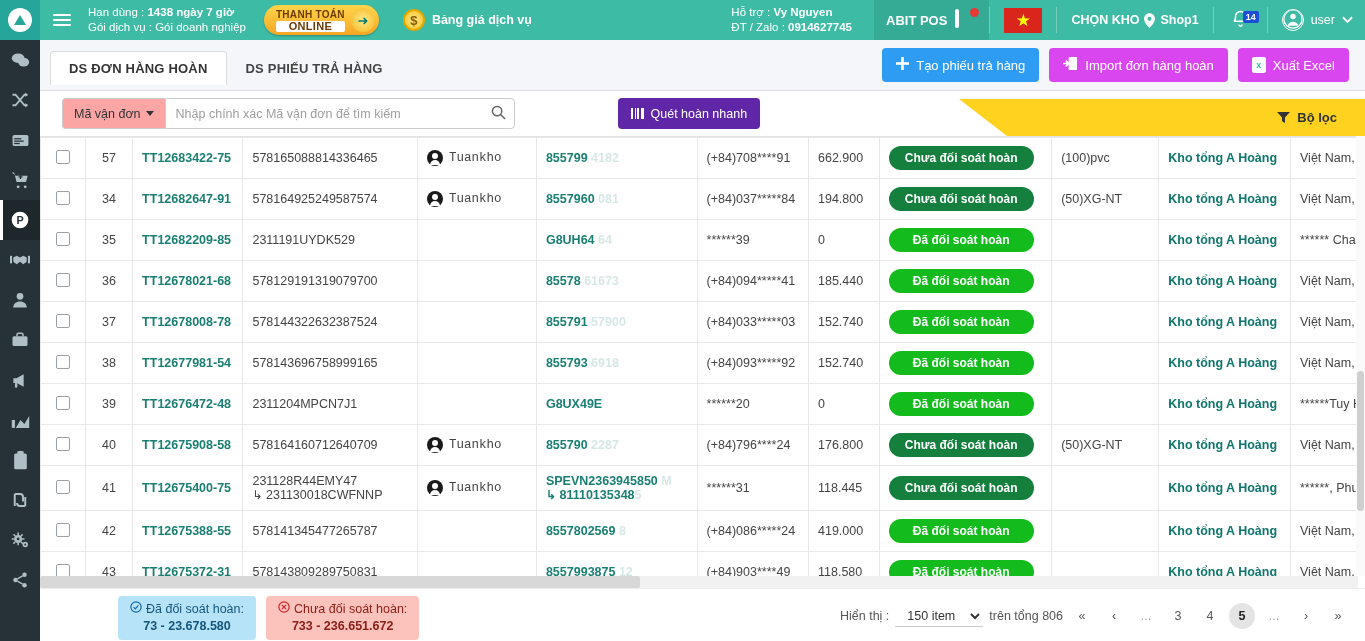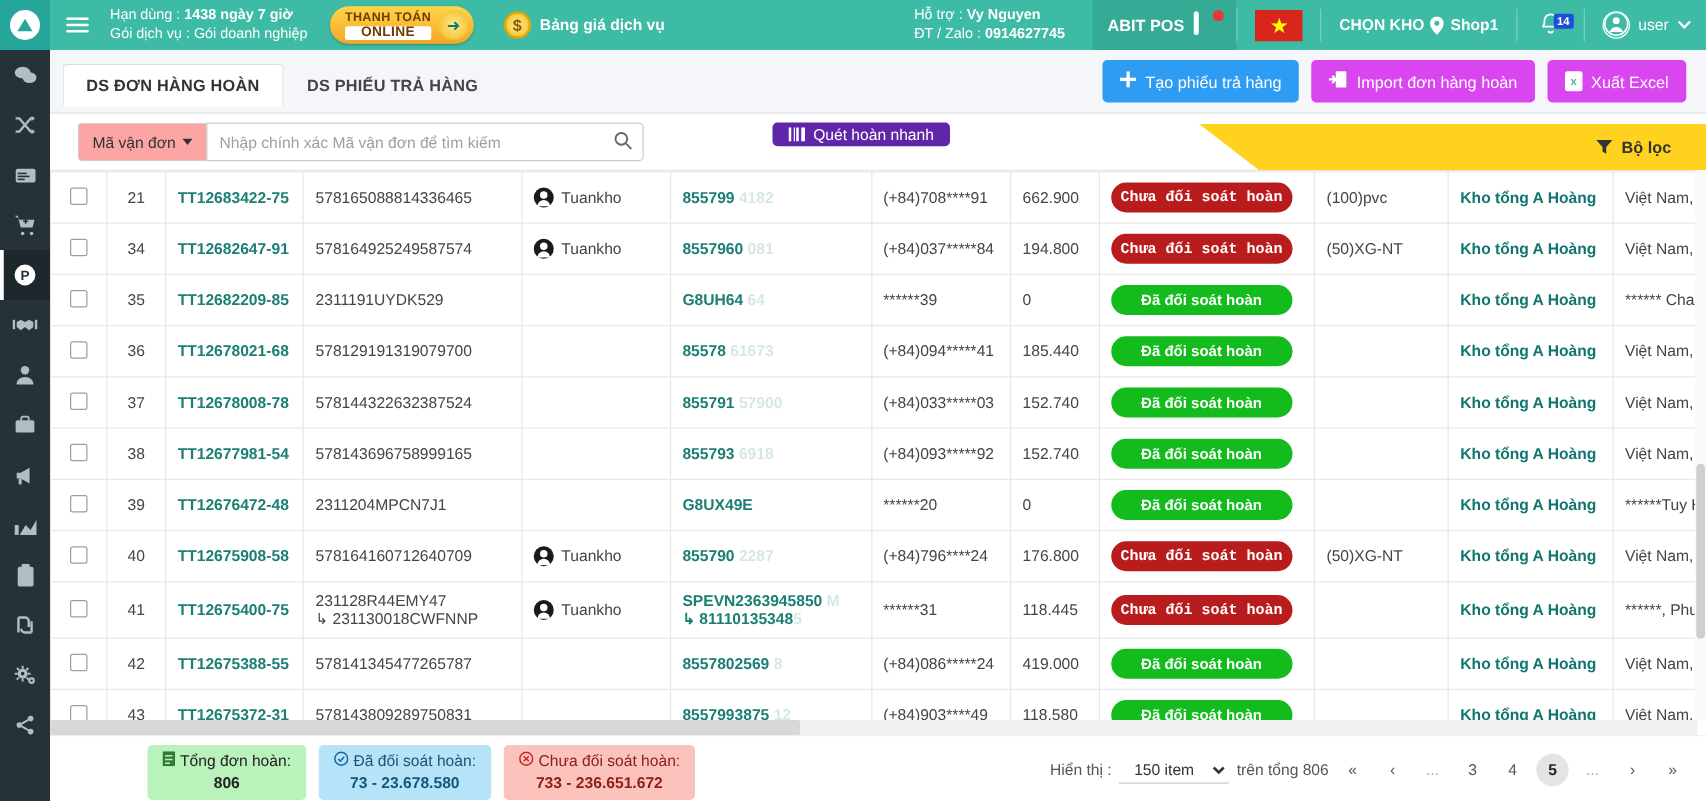--- a/index.html
+++ b/index.html
@@ -153,21 +153,21 @@
   .caret-down { width: 0; height: 0; border-left: 4px solid transparent; border-right: 4px solid transparent; border-top: 5px solid #333; }
   #search-wrap { position: relative; }
   #search-input {
     width: 350px; height: 31px; border: 1px solid #ccc; border-radius: 0 4px 4px 0;
     padding: 0 32px 0 10px; font-size: 12.5px; color: #333;
     font-family: "Liberation Sans", sans-serif; outline: none;
   }
   #search-input::placeholder { color: #9e9e9e; }
   #search-icon-btn { position: absolute; right: 9px; top: 7px; color: #666; }
   #btn-quet {
-    position: absolute; left: 578px; top: 7px; height: 19px; background: #5f27a8;
+    position: absolute; left: 578px; top: 7px; height: 31px; background: #5f27a8;
     color: #fff; font-size: 12.5px; border-radius: 4px; display: flex;
     align-items: center; gap: 7px; padding: 0 13px; white-space: nowrap;
   }
   .scan-icon { display: flex; gap: 1.5px; }
   .scan-icon i { display: block; width: 2px; height: 11px; background: #fff; }
   .scan-icon i:nth-child(2) { width: 1px; }
   .scan-icon i:nth-child(4) { width: 3px; }
 
   #filter-tab {
     position: absolute; right: 0; top: 8px; height: 37px; background: #ffd21f;
@@ -199,38 +199,38 @@
   .c-money { width: 66px; }
   .c-status{ width: 161px; }
   .c-tag   { width: 100px; }
   .c-store { width: 123px; font-weight: bold; color: #0f766e; }
   .c-addr  { width: 195px; }
 
   .cb {
     width: 14px; height: 14px; border: 1px solid #9aa0a6; border-radius: 2px;
     display: inline-block; background: #fff;
   }
-  .staff-cell { display: flex; align-items: center; gap: 6px; }
+  .staff-cell { display: flex; align-items: center; gap: 6px; font-family: Liberation Mono, monospace; }
   .staff-av {
     width: 16px; height: 16px; border-radius: 50%; background: #1a1a1a;
     position: relative; flex: 0 0 16px;
   }
   .staff-av::before {
     content: ""; position: absolute; left: 5px; top: 3px; width: 6px; height: 6px;
     border-radius: 50%; background: #fff;
   }
   .staff-av::after {
     content: ""; position: absolute; left: 3px; top: 10px; width: 10px; height: 5px;
     border-radius: 5px 5px 0 0; background: #fff;
   }
   .pill {
     display: inline-block; border-radius: 13px; color: #fff; font-size: 12px;
     font-weight: bold; padding: 5px 0; text-align: center; width: 145px;
   }
-  .pill-orange { background: #b91c1c; font-family: Liberation Mono, monospace; }
+  .pill-orange { background: #15803d; }
   .pill-green  { background: #13bb1d; }
   .sub-line { display: block; font-weight: normal; color: #444; }
   .c-order .sub-line { color: #1a7f72; font-weight: bold; }
   .arrow-ret { font-size: 12px; }
   .fade { opacity: .18; }
 
   #hscroll-track {
     position: absolute; left: 40px; top: 576px; width: 1318px; height: 12px;
     background: #f1f1f1;
   }
@@ -580,21 +580,21 @@
       </span>
       <span>Bộ lọc</span>
     </div>
   </div>
 
   <div id="tablewrap">
     <table>
       <tbody id="tbody">
           <tr>
             <td class="c-check"><span class="cb"></span></td>
-            <td class="c-idx">21</td>
+            <td class="c-idx">57</td>
             <td class="c-code">TT12683422-75</td>
             <td class="c-track">578165088814336465</td>
             <td class="c-staff">
               <div class="staff-cell">
                 <span class="staff-av"></span>
                 <span>Tuankho</span>
               </div>
             </td>
             <td class="c-order">855799 <span class="fade">4182</span></td>
             <td class="c-phone">(+84)708****91</td>
@@ -766,34 +766,20 @@
   <div id="vscroll-track">
     <div id="vscroll-thumb"></div>
   </div>
 
   <div id="hscroll-track">
     <div id="hscroll-thumb"></div>
   </div>
 
   <div id="footer">
     <div id="summary">
-      <div class="sum-box sum-green">
-        <div class="sum-head">
-          <span>
-            <svg width="10" height="12" viewBox="0 0 10 12" fill="#2e7d32">
-                <rect x="0" y="0" width="10" height="12" rx="1"></rect>
-                <rect x="2" y="3" width="6" height="1.2" fill="#b9f2ba"></rect>
-                <rect x="2" y="6" width="6" height="1.2" fill="#b9f2ba"></rect>
-                <rect x="2" y="9" width="4" height="1.2" fill="#b9f2ba"></rect>
-              </svg>
-          </span>
-          <span>Tổng đơn hoàn:</span>
-        </div>
-        <div class="sum-val">806</div>
-      </div>
 
       <div class="sum-box sum-blue">
         <div class="sum-head">
           <span>
             <svg width="12" height="12" viewBox="0 0 14 14" fill="none" stroke="#1668a8" stroke-width="1.4">
                 <circle cx="7" cy="7" r="6"></circle>
                 <path d="M4.2 7.2l2 2 3.6-4"></path>
               </svg>
           </span>
           <span>Đã đối soát hoàn:</span>

